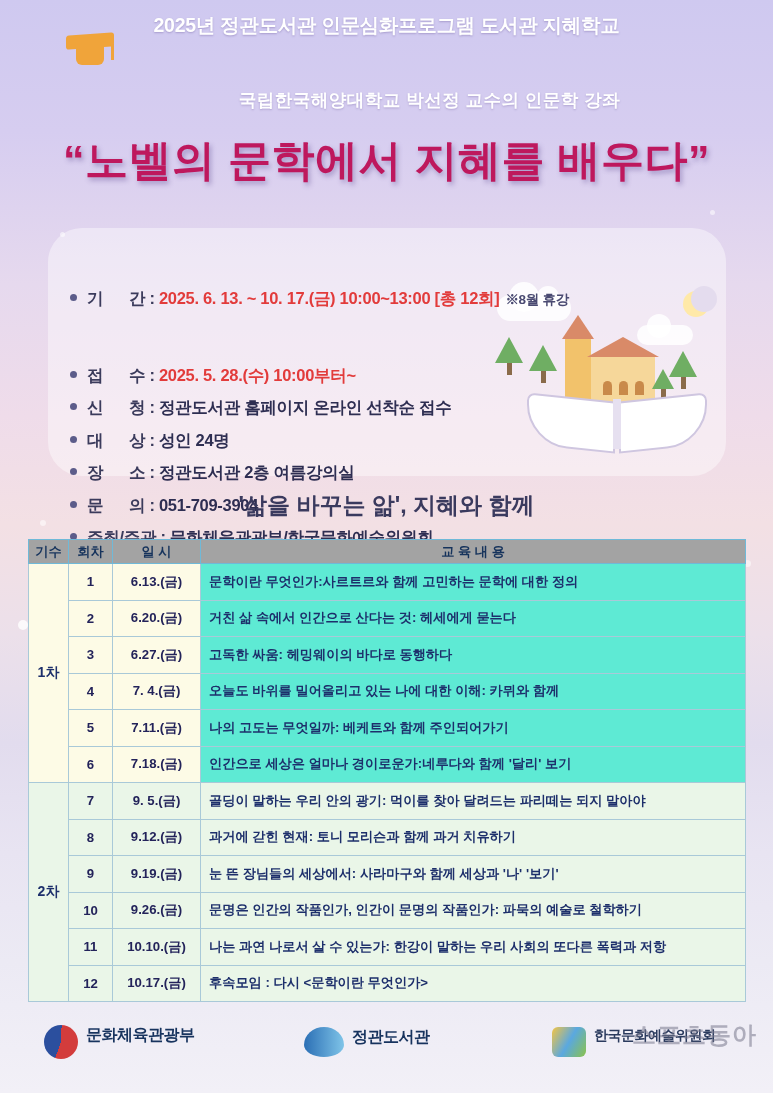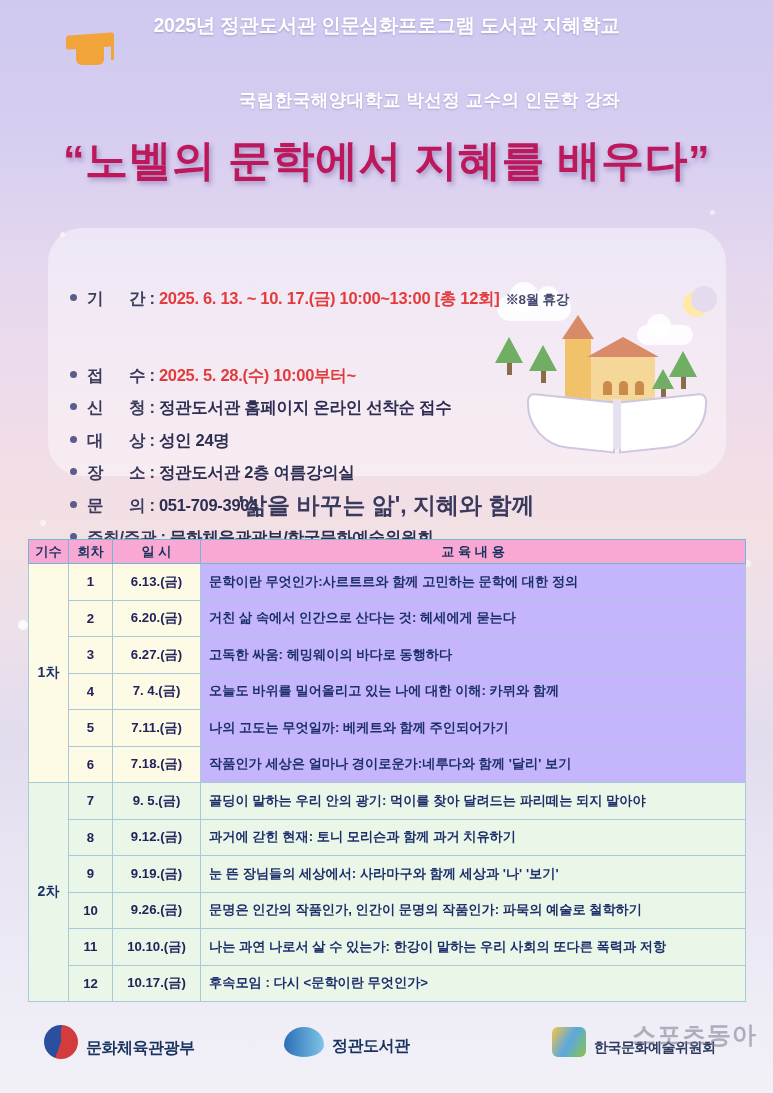--- a/index.html
+++ b/index.html
@@ -163,50 +163,50 @@
 
   
   table.schedule {
     position: absolute; left: 28px; top: 539px;
     width: 718px;
     border-collapse: collapse;
     font-size: 13.2px;
     color: #23235a;
   }
   table.schedule th {
-    background: #f9a8d4;
+    background: #a3a3a3;
     border: 1px solid #6fb9d8;
     height: 24px;
     font-weight: bold;
     font-size: 13.2px;
     color: #16335c;
   }
   table.schedule td {
     border: 1px solid #a9c9d8;
     height: 36.5px;
     text-align: center;
     font-weight: bold;
   }
   table.schedule td.content {
     text-align: left; padding-left: 8px; font-weight: bold;
     color: #1d2f6b;
   }
   tr.g1 td { background: #fdfbe6; }
-  tr.g1 td.content { background: #c4b5fd; }
+  tr.g1 td.content { background: #5eead4; }
   tr.g2 td { background: #eaf6e8; }
   td.stage { font-size: 14px; color: #1d2f6b; }
   th.c1, td.c1 { width: 40px; }
   th.c2, td.c2 { width: 44px; }
   th.c3, td.c3 { width: 88px; }
 
   
   .footer { position: absolute; left: 0; bottom: 10px; width: 100%; height: 74px; }
-  .f-item { position: absolute; display: flex; align-items: flex-end; gap: 8px; }
+  .f-item { position: absolute; display: flex; align-items: flex-start; gap: 8px; }
   .f1 { left: 44px; top: 16px; }
-  .f2 { left: 284px; top: 18px; }
+  .f2 { left: 304px; top: 18px; }
   .f3 { left: 552px; top: 18px; }
   .f-logo-circle { width: 34px; height: 34px; border-radius: 50%; flex: none; position: relative; }
   .gov { background: conic-gradient(from 200deg, #2b4f9e 0 45%, #d33c3c 45% 100%); }
   .gov::after { content:''; position: absolute; left: 9px; top: 9px; width: 16px; height: 16px; border-radius: 50%; background: #ffffff; opacity: .0; }
   .libmark { width: 40px; height: 30px; background: linear-gradient(90deg,#2b6fb5,#7fc4e8); border-radius: 50% 50% 50% 50%/60% 60% 40% 40%; }
   .acmark { width: 34px; height: 30px; background: linear-gradient(120deg,#f5c542,#5aa8e0,#8bc34a); border-radius: 6px; }
   .f-text { font-size: 16px; font-weight: bold; color: #17335e; letter-spacing: -0.5px; }
   .f-text.small { font-size: 14px; color: #2b3b5e; }
   .watermark {
     position: absolute; right: 16px; bottom: 32px;
@@ -364,21 +364,21 @@
         <td class="content">오늘도 바위를 밀어올리고 있는 나에 대한 이해: 카뮈와 함께</td>
       </tr>
       <tr class="g1">
         <td class="c2">5</td>
         <td class="c3">7.11.(금)</td>
         <td class="content">나의 고도는 무엇일까: 베케트와 함께 주인되어가기</td>
       </tr>
       <tr class="g1">
         <td class="c2">6</td>
         <td class="c3">7.18.(금)</td>
-        <td class="content">작품인가 세상은 얼마나 경이로운가:네루다와 함께 '달리' 보기</td>
+        <td class="content">인간으로 세상은 얼마나 경이로운가:네루다와 함께 '달리' 보기</td>
       </tr>
 
       <tr class="g2">
         <td class="c1 stage" rowspan="6">2차</td>
         <td class="c2">7</td>
         <td class="c3">9. 5.(금)</td>
         <td class="content">골딩이 말하는 우리 안의 광기: 먹이를 찾아 달려드는 파리떼는 되지 말아야</td>
       </tr>
       <tr class="g2">
         <td class="c2">8</td>

